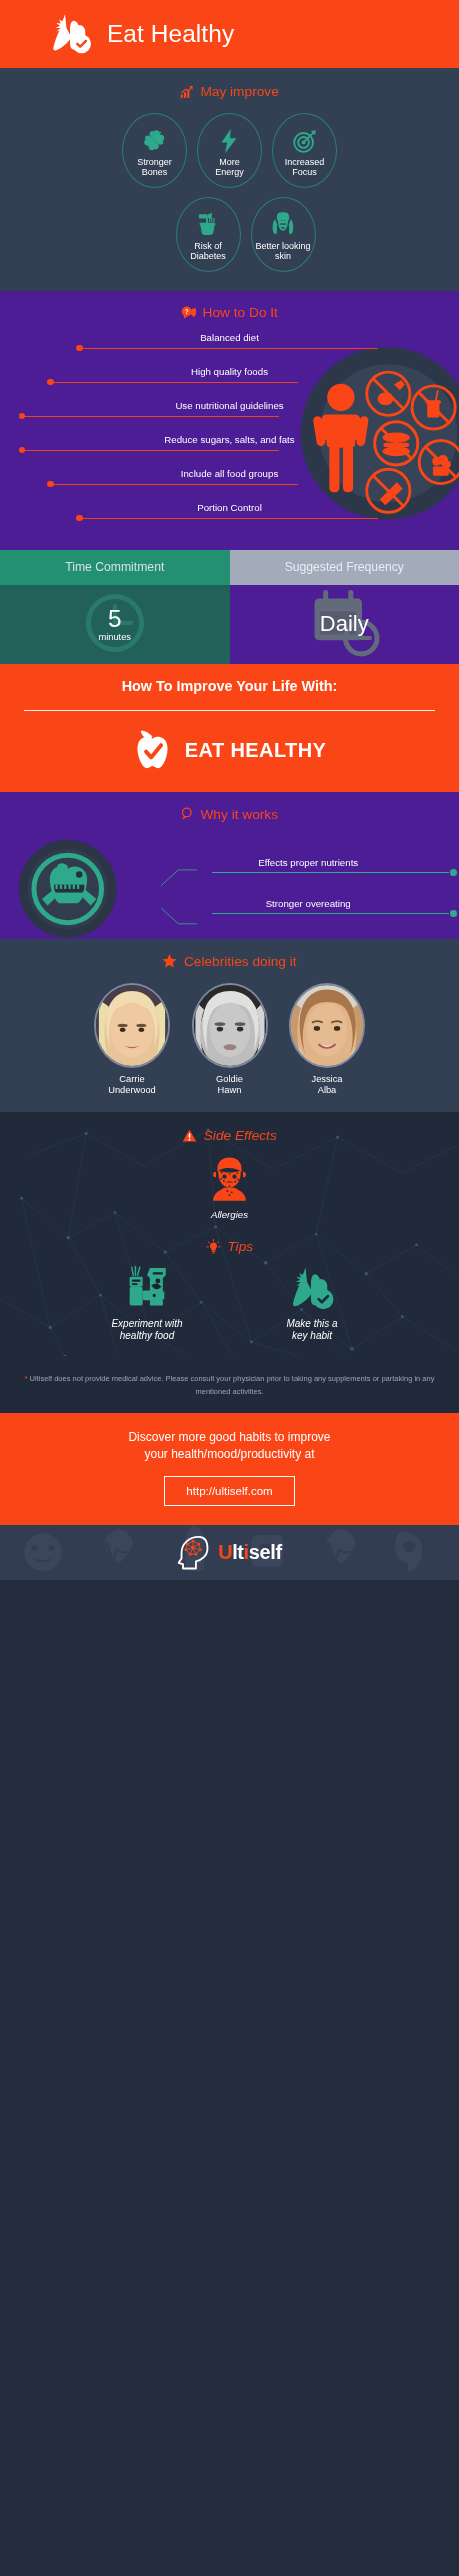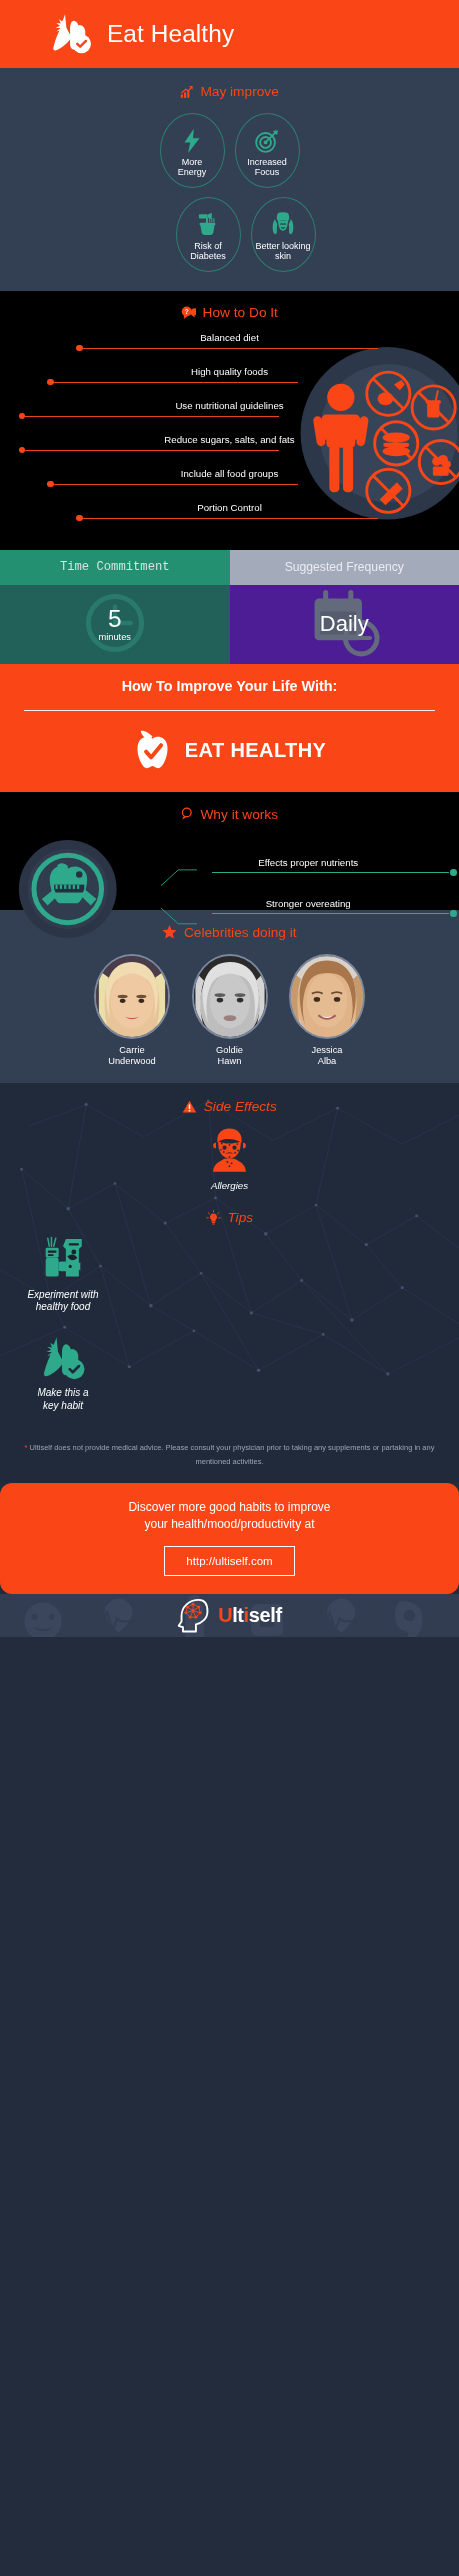--- a/index.html
+++ b/index.html
@@ -40,21 +40,21 @@
     align-items:center; justify-content:center;
     padding-top:2.9px;
   }
   .circ .ic { height:26px; display:flex; align-items:center; justify-content:center; }
   .circ .lab {
     color:#fff; font-size:9px; line-height:10px;
     text-align:center; margin-top:3.6px; white-space:pre-line;
   }
 
   
-  .howto { background:#000000; padding:14.4px 0 14.4px; position:relative; }
+  .howto { background:#4c1d95; padding:14.4px 0 14.4px; position:relative; }
   .howto-art { position:absolute; right:-7.2px; top:56px; width:187px; height:187px; }
   .howto-list { position:relative; z-index:3; margin-top:11.5px; }
   .howto-item { position:relative; height:34px; }
   .howto-item .txt {
     position:absolute; width:100%; text-align:center;
     color:#fff; font-size:9.7px; top:0;
   }
   .howto-item .rail {
     position:absolute; top:16px; height:1px; background:#E8431B;
   }
@@ -63,21 +63,21 @@
     border-radius:50%; background:#FA4616;
   }
 
   
   .tf { display:flex; }
   .tf-col { width:50%; }
   .tf-head {
     height:35px; display:flex; align-items:center; justify-content:center;
     text-align:center; font-size:12.2px; line-height:13.7px; color:#D8E2E0;
   }
-  .tf-head.green { background:#239072;font-family:Liberation Mono, monospace; }
+  .tf-head.green { background:#239072; }
   .tf-head.gray  { background:#A3ABBB; color:#E9EDF2; }
   .tf-body {
     height:79px; position:relative;
     display:flex; align-items:center; justify-content:center;
   }
   .tf-body.green { background:#22605A; }
   .tf-body.gray  { background:#4c1d95; }
   .tf-val { position:relative; z-index:3; text-align:center; }
   .tf-num { color:#fff; font-size:24.4px; line-height:24.4px; }
   .tf-unit { color:#fff; font-size:9.3px; margin-top:0.7px; }
@@ -92,21 +92,21 @@
   .improve-rule {
     height:1.1px; background:#fff; margin:16px 24.4px 0; opacity:.92;
   }
   .improve-brand {
     display:flex; align-items:center; justify-content:center;
     gap:13px; margin-top:17px;
   }
   .improve-brand .bt { color:#fff; font-size:20px; font-weight:bold; letter-spacing:0.4px; }
 
   
-  .why { background:#000000; padding:14.4px 0 18.7px; position:relative; height:118px; }
+  .why { background:#4c1d95; padding:14.4px 0 18.7px; position:relative; height:147px; }
   .why-art { position:absolute; left:16px; top:45px; }
   .why-row { position:absolute; right:0; }
   .why-row .txt { color:#fff; font-size:9.7px; text-align:center; }
   .why-row .rail { height:0.9px; background:#2FA98B; margin-top:3.6px; }
   .why-row .dot {
     position:absolute; width:6.5px; height:6.5px; border-radius:50%;
     background:#2FA98B; right:2.2px;
   }
   .why-elbow { position:absolute; }
 
@@ -128,44 +128,44 @@
   .dark-bottom {
     background:#212A3B; position:relative; overflow:hidden;
     padding:16px 0 0;
     font-style:italic;
   }
   .net-bg { position:absolute; inset:0; z-index:0; opacity:.55; }
   .db-inner { position:relative; z-index:2; }
   .se-item { text-align:center; margin-top:13px; }
   .se-item .lab { color:#fff; font-size:9.7px; margin-top:4.3px; }
   .tips-title { margin-top:18.7px; }
-  .tips-row { display:flex; justify-content:center; gap:21px; margin-top:11.5px; padding-bottom:13px;flex-direction:column; }
+  .tips-row { display:flex; justify-content:center; gap:39px; margin-top:11.5px; padding-bottom:13px; }
   .tip { width:126px; text-align:center; }
   .tip .lab { color:#fff; font-size:10px; line-height:12.2px; margin-top:5.8px; white-space:pre-line; }
 
   
   .disclaimer {
     background:#212A3B; position:relative; z-index:3;
     padding:16px 18.7px 14.4px; text-align:center;
     color:#9AA4B4; font-size:7.5px; line-height:13.7px;
   }
   .disclaimer .star { color:#FA4616; }
 
   
-  .footer-cta { background:#FA4616; padding:16px 18.7px 18.7px; text-align:center;border-radius:12px; }
+  .footer-cta { background:#FA4616; padding:16px 18.7px 18.7px; text-align:center; }
   .footer-cta .line { color:#fff; font-size:12px; line-height:17px; }
   .url-box {
     display:inline-block; margin-top:13px;
     border:1.2px solid #fff; color:#fff;
     font-size:11.5px; padding:8px 21.6px;
   }
 
   
   .footer-logo {
-    background:#333D52; height:43px; position:relative; overflow:hidden;
+    background:#333D52; height:55px; position:relative; overflow:hidden;
     display:flex; align-items:center; justify-content:center; gap:6.5px;
   }
   .fl-bg { position:absolute; inset:0; z-index:0; }
   .fl-inner { position:relative; z-index:2; display:flex; align-items:center; gap:5.8px; }
   .fl-word { font-size:20px; font-weight:bold; letter-spacing:-0.4px; }
   .fl-word .u { color:#FA4616; }
   .fl-word .l { color:#fff; }
   .fl-word .i { color:#FA4616; }
   .fl-word .self { color:#fff; }
 </style>
@@ -200,20 +200,36 @@
             <rect x="10" y="7" width="3" height="11" rx="1"></rect>
             <path d="M2 11 L8 6 L12 8 L16 3" stroke="#FA4616" stroke-width="1.8" fill="none"></path>
             <path d="M12.5 1.5 L17.5 1.5 L17.5 6.5 Z"></path>
           </g>
         </svg>
       </span>
       <span>May improve</span>
     </div>
 
     <div class="circ-row">
+      <div class="circ">
+        <span class="ic">
+          <svg width="24.4" height="24.4" viewBox="0 0 34 34">
+            <g fill="#2FA98B">
+              <path d="M9 25 C5 25 3 23 3 20 C3 18 4 17 5 16 C4 15 4 13 5 12 C7 10 10 10 12 12 L22 22 C24 24 24 27 22 29 C21 30 19 30 18 29 C17 30 16 31 14 31 C11 31 9 29 9 26 Z"></path>
+              <path d="M25 9 C29 9 31 11 31 14 C31 16 30 17 29 18 C30 19 30 21 29 22 C27 24 24 24 22 22 L12 12 C10 10 10 7 12 5 C13 4 15 4 16 5 C17 4 18 3 20 3 C23 3 25 5 25 8 Z"></path>
+            </g>
+            <g stroke="#2FA98B" stroke-width="1.6" stroke-linecap="round">
+              <line x1="22" y1="9" x2="26" y2="6"></line>
+              <line x1="24" y1="12" x2="28" y2="10"></line>
+            </g>
+          </svg>
+        </span>
+        <div class="lab">Stronger
+Bones</div>
+      </div>
       <div class="circ">
         <span class="ic">
           <svg width="18.7" height="26" viewBox="0 0 26 36">
             <path d="M15 1 L2 20 L10 20 L7 35 L23 14 L14 14 Z" fill="#2FA98B"></path>
           </svg>
         </span>
         <div class="lab">More
 Energy</div>
       </div>
       <div class="circ">

